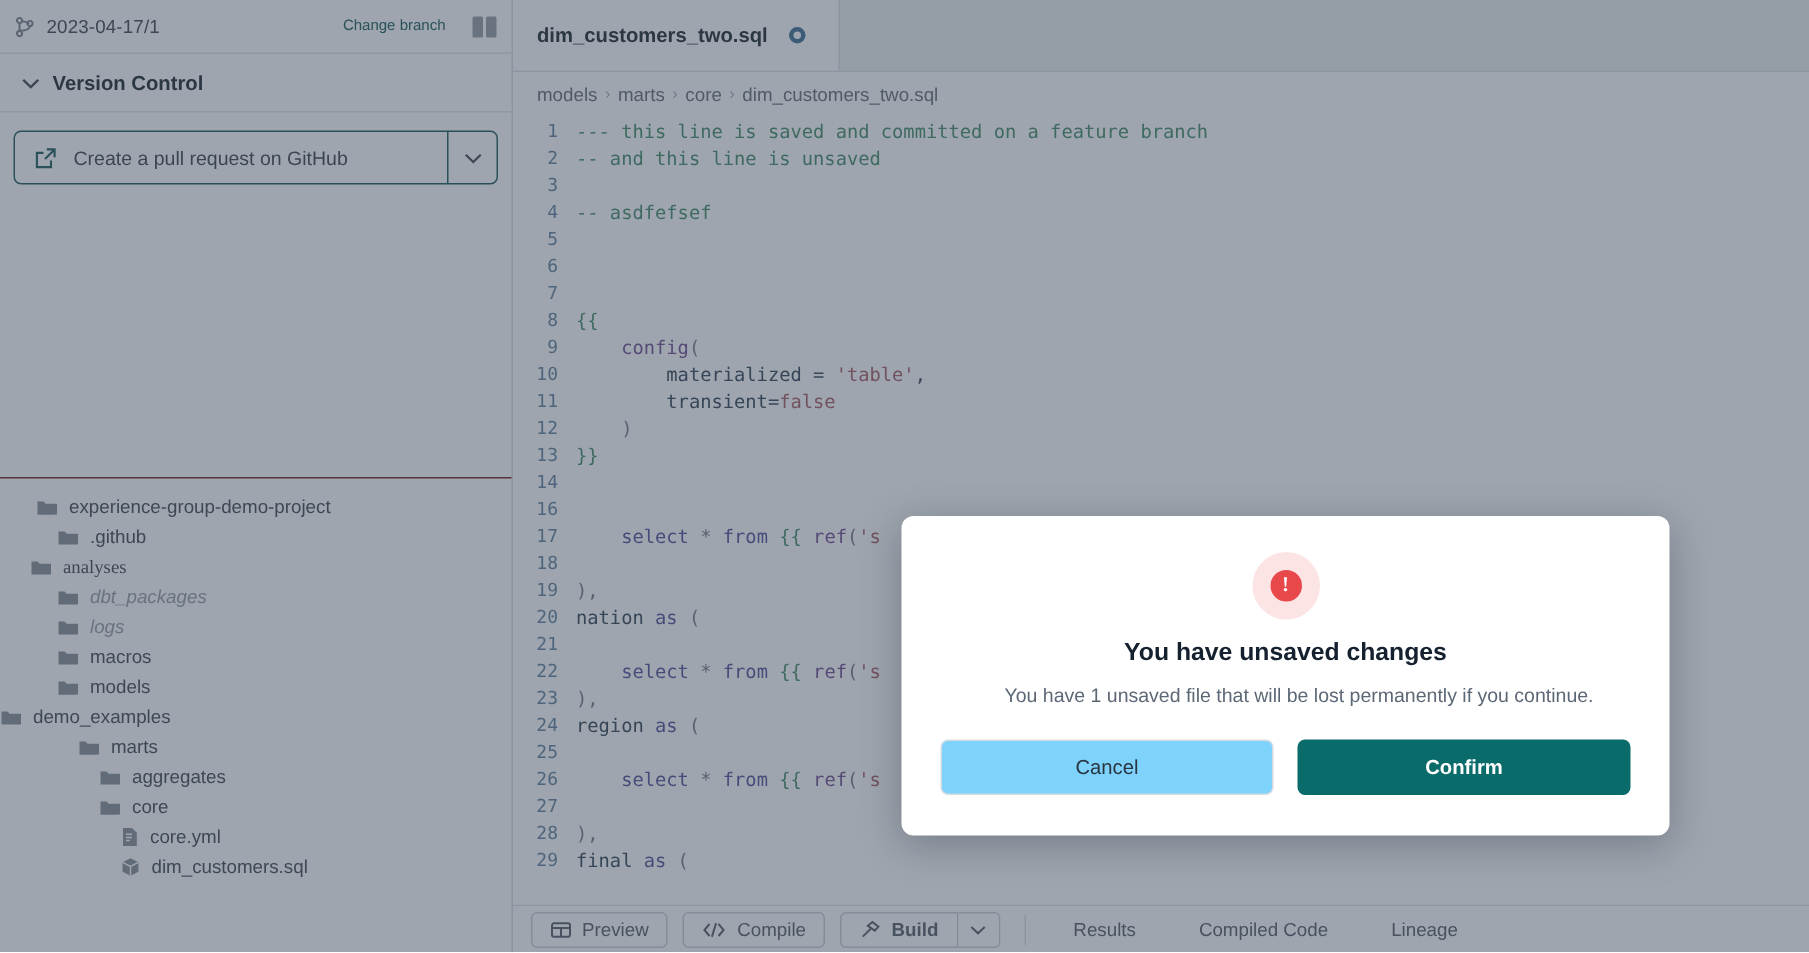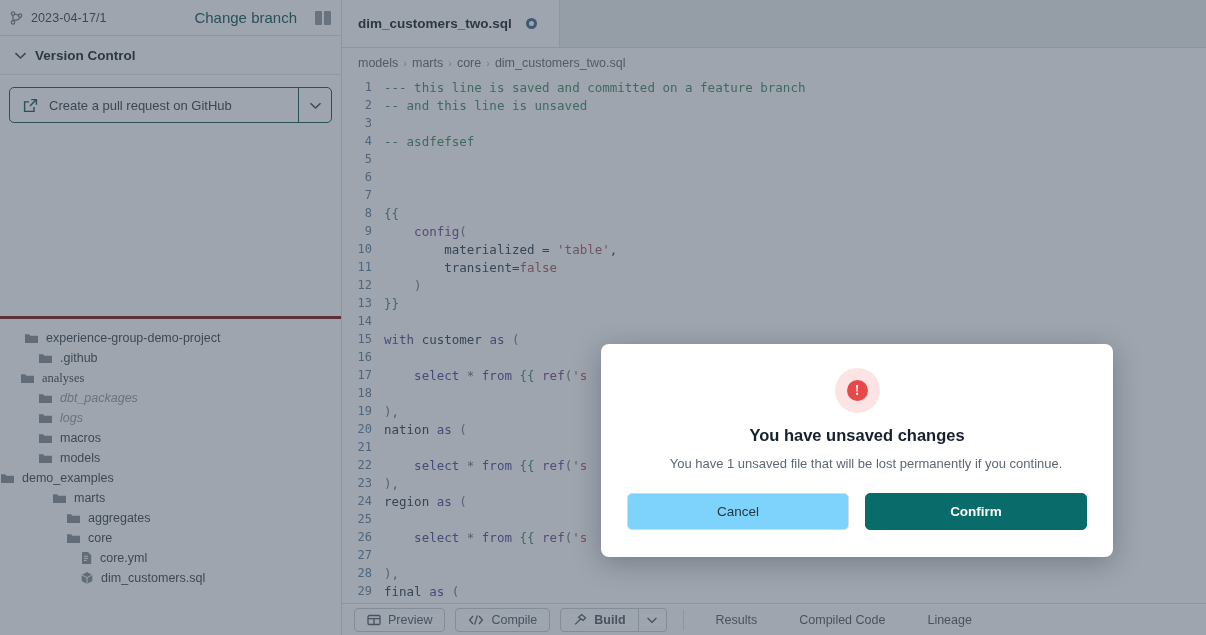--- a/index.html
+++ b/index.html
@@ -22,34 +22,34 @@
     display: flex; flex-direction: column;
   }
   .branch-bar {
     height: 36px; flex: 0 0 36px;
     display: flex; align-items: center; gap: 8px;
     padding: 0 10px 0 10px;
     border-bottom: 1px solid #e5e8ec;
   }
   .branch-name { font-size: 12.5px; color: #4a5561; letter-spacing: .1px; }
   .branch-spacer { flex: 1; }
-  .change-branch { font-size: 15px; color: #0a6b6b; cursor: pointer; }
+  .change-branch { font-size: 10px; color: #0a6b6b; cursor: pointer; }
   .panel-toggle { display: flex; gap: 2px; margin-left: 10px; cursor: pointer; }
   .panel-toggle i { display: block; width: 7px; height: 14px; background: #9aa3af; border-radius: 1px; }
 
   .section-head {
     height: 39px; flex: 0 0 39px;
     display: flex; align-items: center; gap: 8px;
     padding: 0 14px;
     border-bottom: 1px solid #e5e8ec;
   }
   .section-title { font-size: 13.5px; font-weight: bold; color: #2a3542; }
   .section-head .grow { flex: 1; }
 
-  .vc-body { flex: 0 0 244px; padding: 12px 9px; border-bottom: 3px solid #b91c1c; }
+  .vc-body { flex: 0 0 244px; padding: 12px 9px; border-bottom: 1px solid #b91c1c; }
   .pr-button {
     height: 36px; width: 100%;
     border: 1px solid #0a6b6b; border-radius: 5px;
     display: flex; align-items: stretch; overflow: hidden;
     background: #ffffff; cursor: pointer;
   }
   .pr-main {
     flex: 1; display: flex; align-items: center; gap: 11px;
     padding-left: 13px; font-size: 13px; color: #44505d;
   }
@@ -421,24 +421,20 @@
           </div>
           <div class="code-line">
             <div class="ln">13</div>
             <div class="code"><span class="jinja">}}</span></div>
           </div>
           <div class="code-line">
             <div class="ln">14</div>
             <div class="code"></div>
           </div>
           <div class="code-line">
-            <div class="ln">15</div>
-            <div class="code"><span class="kw">with</span><span class="plain"> customer </span><span class="kw">as</span><span class="op"> (</span></div>
-          </div>
-          <div class="code-line">
             <div class="ln">16</div>
             <div class="code"></div>
           </div>
           <div class="code-line">
             <div class="ln">17</div>
             <div class="code"><span class="plain">    </span><span class="kw">select</span><span class="op"> * </span><span class="kw">from</span><span class="plain"> </span><span class="jinja">{{</span><span class="plain"> </span><span class="fn">ref</span><span class="op">(</span><span class="str">'s</span></div>
           </div>
           <div class="code-line">
             <div class="ln">18</div>
             <div class="code"></div>

